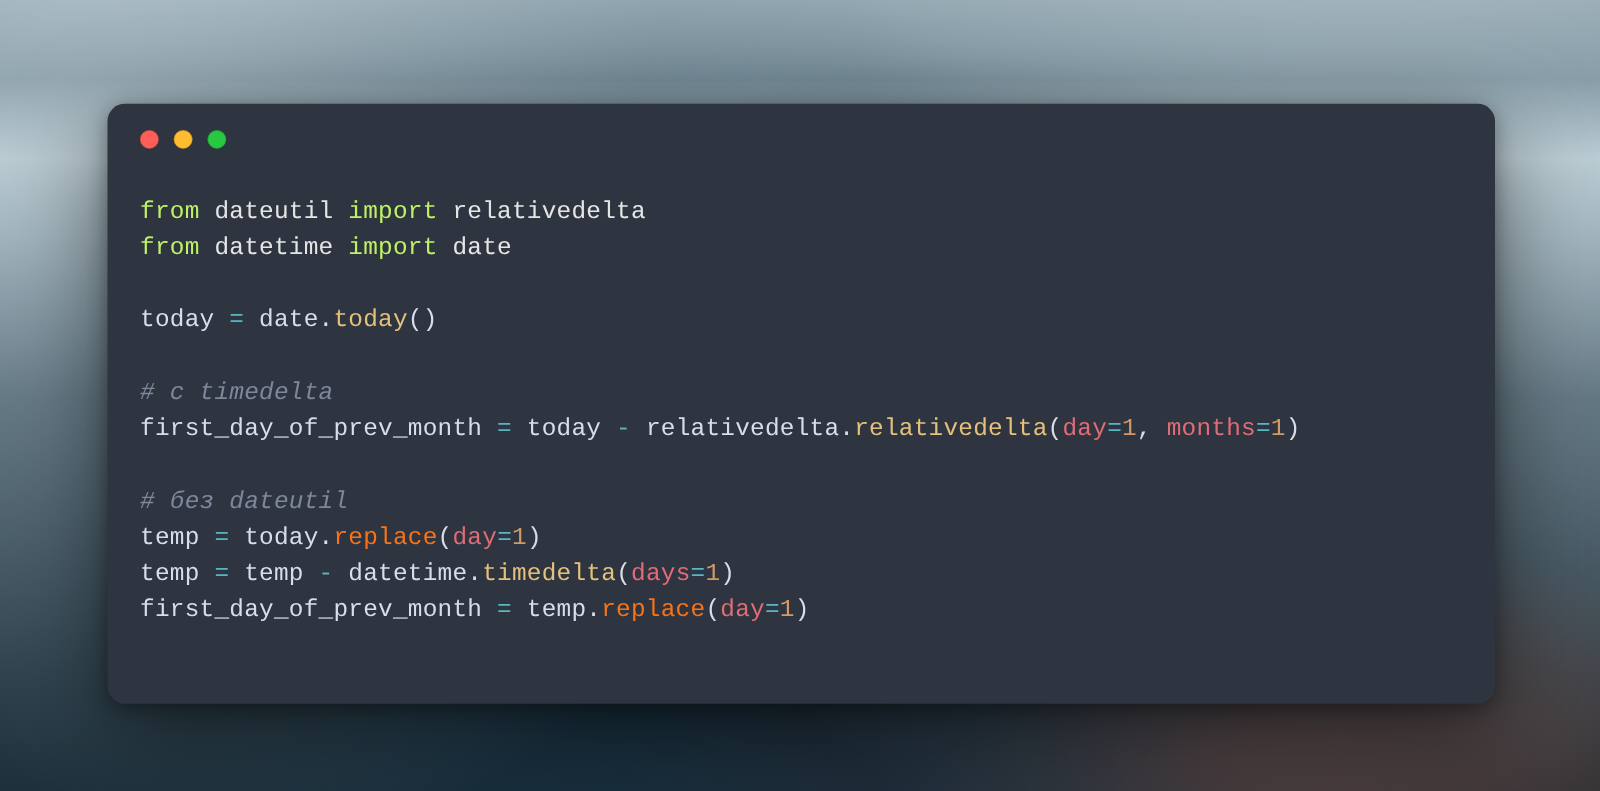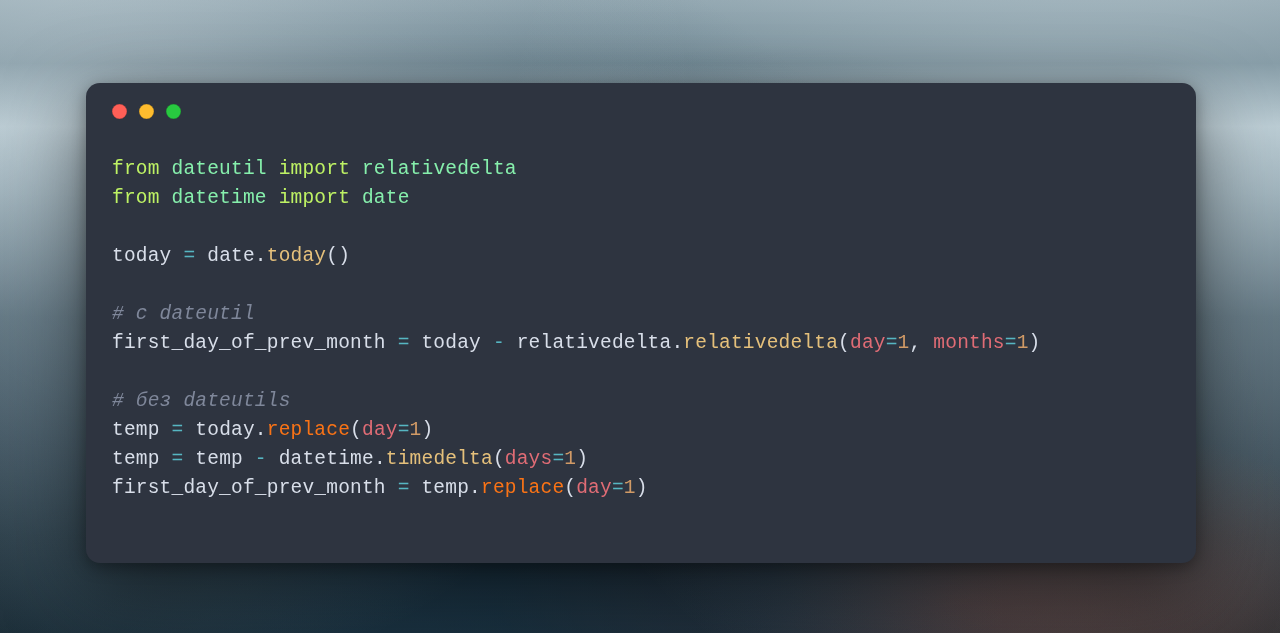--- a/index.html
+++ b/index.html
@@ -55,21 +55,21 @@
   .dot.green { background: #28c840; }
   pre.code {
     font-family: inherit;
     font-size: 19.5px;
     line-height: 29px;
     color: #d8dee9;
     letter-spacing: 0.2px;
     white-space: pre;
   }
   .tok-kw     { color: #bef264; }
-  .tok-mod    { color: #86efac; }
+  .tok-mod    { color: #e5e5e5; }
   .tok-call   { color: #e5c07b; }
   .tok-method { color: #f97316; }
   .tok-attr   { color: #d8dee9; }
   .tok-punc   { color: #d8dee9; }
   .tok-op     { color: #56b6c2; }
   .tok-var    { color: #d8dee9; }
   .tok-param  { color: #e06c75; margin-top: 18px; }
   .tok-num    { color: #d19a66; }
   .tok-comment{ color: #7f879a; font-style: italic; }
 </style>
@@ -83,20 +83,20 @@
     <span class="dot red"></span>
     <span class="dot yellow"></span>
     <span class="dot green"></span>
   </div>
 
 <pre class="code"><span><span class="tok-kw">from</span> <span class="tok-mod">dateutil</span> <span class="tok-kw">import</span> <span class="tok-mod">relativedelta</span></span>
 <span><span class="tok-kw">from</span> <span class="tok-mod">datetime</span> <span class="tok-kw">import</span> <span class="tok-mod">date</span></span>
 <span> </span>
 <span><span class="tok-var">today</span> <span class="tok-op">=</span> <span class="tok-attr">date</span><span class="tok-punc">.</span><span class="tok-call">today</span><span class="tok-punc">()</span></span>
 <span> </span>
-<span><span class="tok-comment"># c dateutil</span></span>
+<span><span class="tok-comment"># c timedelta</span></span>
 <span><span class="tok-var">first_day_of_prev_month</span> <span class="tok-op">=</span> <span class="tok-var">today</span> <span class="tok-op">-</span> <span class="tok-attr">relativedelta</span><span class="tok-punc">.</span><span class="tok-call">relativedelta</span><span class="tok-punc">(</span><span class="tok-param">day</span><span class="tok-op">=</span><span class="tok-num">1</span><span class="tok-punc">,</span> <span class="tok-param">months</span><span class="tok-op">=</span><span class="tok-num">1</span><span class="tok-punc">)</span></span>
 <span> </span>
-<span><span class="tok-comment"># без dateutils</span></span>
+<span><span class="tok-comment"># без dateutil</span></span>
 <span><span class="tok-var">temp</span> <span class="tok-op">=</span> <span class="tok-attr">today</span><span class="tok-punc">.</span><span class="tok-method">replace</span><span class="tok-punc">(</span><span class="tok-param">day</span><span class="tok-op">=</span><span class="tok-num">1</span><span class="tok-punc">)</span></span>
 <span><span class="tok-var">temp</span> <span class="tok-op">=</span> <span class="tok-var">temp</span> <span class="tok-op">-</span> <span class="tok-attr">datetime</span><span class="tok-punc">.</span><span class="tok-call">timedelta</span><span class="tok-punc">(</span><span class="tok-param">days</span><span class="tok-op">=</span><span class="tok-num">1</span><span class="tok-punc">)</span></span>
 <span><span class="tok-var">first_day_of_prev_month</span> <span class="tok-op">=</span> <span class="tok-attr">temp</span><span class="tok-punc">.</span><span class="tok-method">replace</span><span class="tok-punc">(</span><span class="tok-param">day</span><span class="tok-op">=</span><span class="tok-num">1</span><span class="tok-punc">)</span></span></pre>
 </div>
 
 </body></html>

